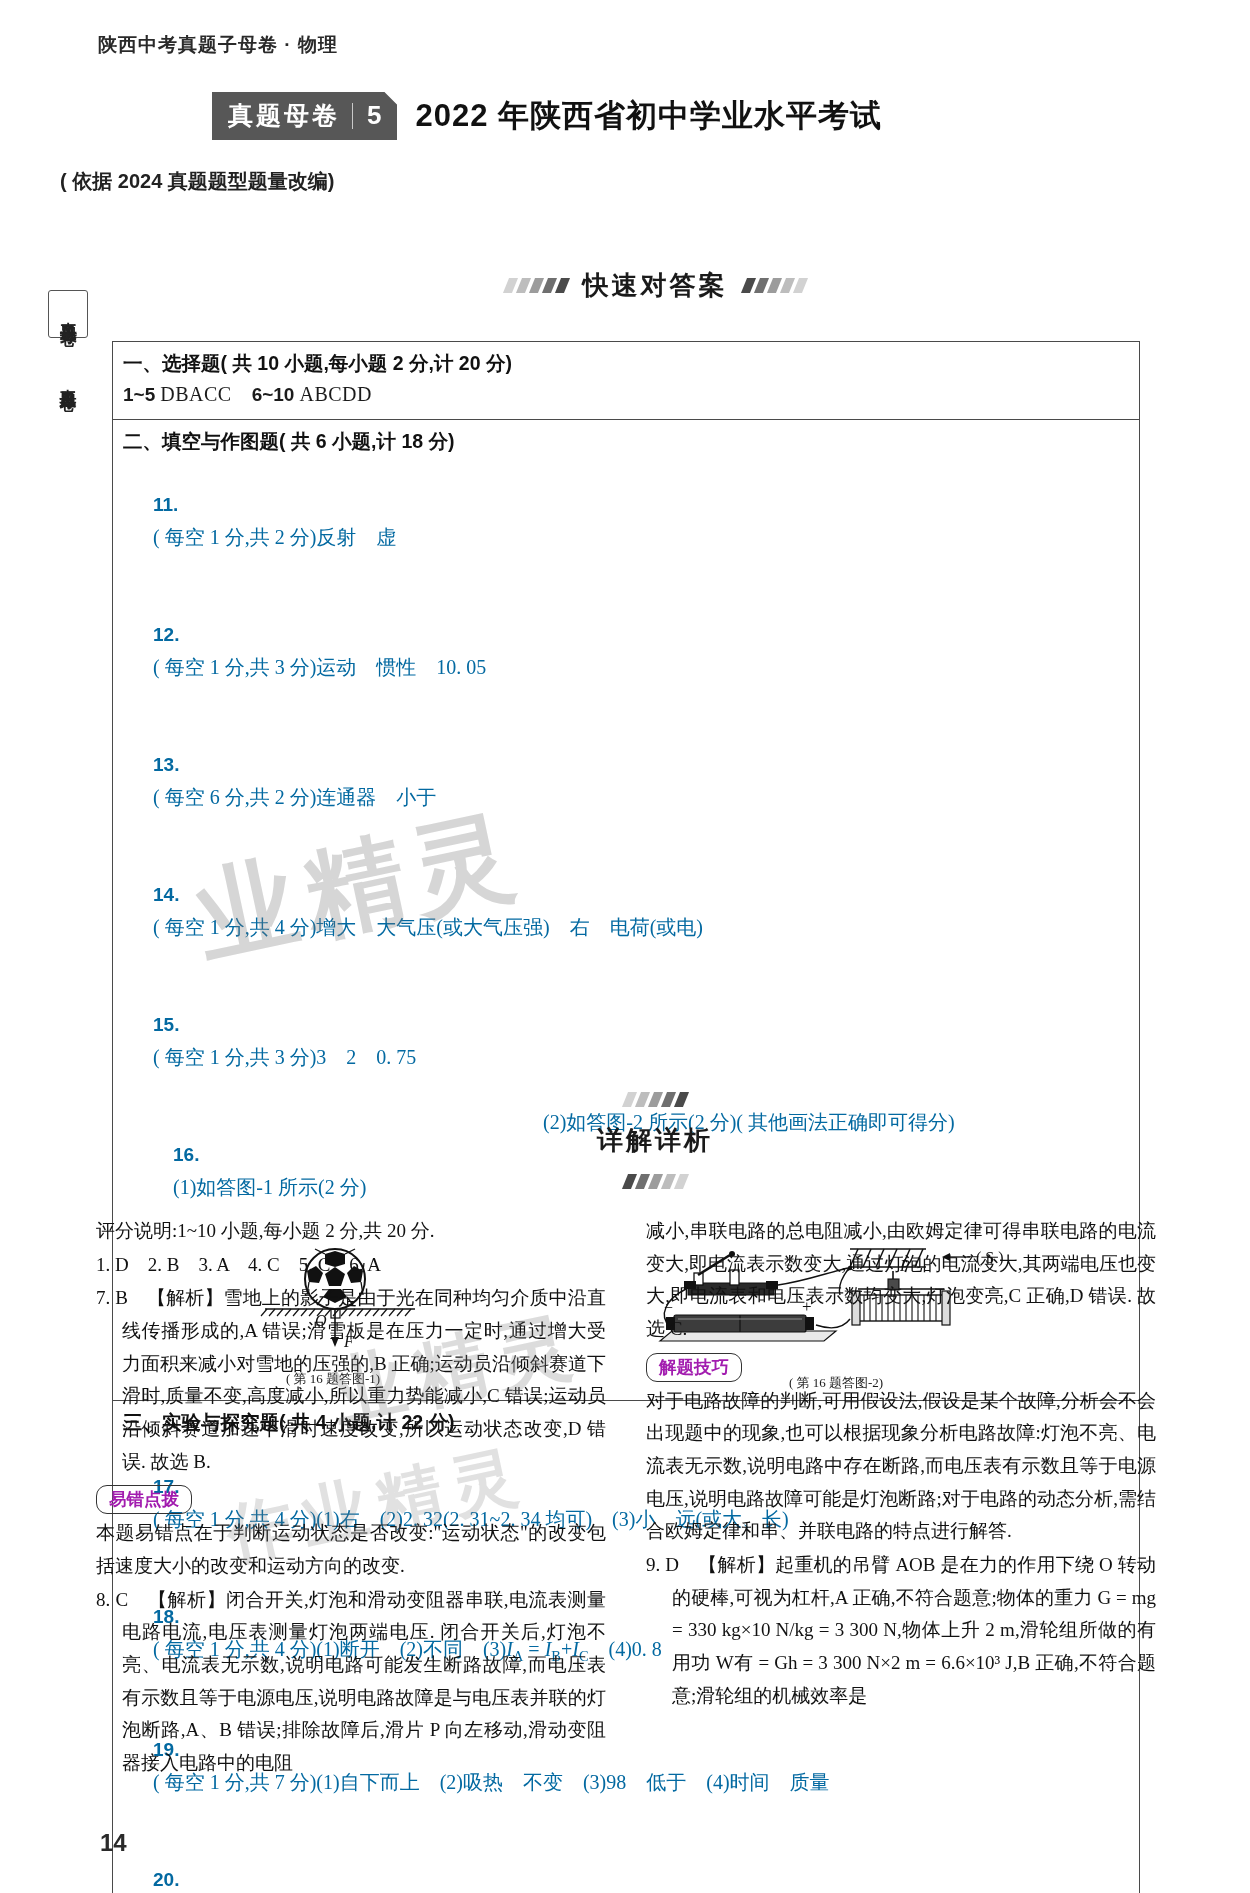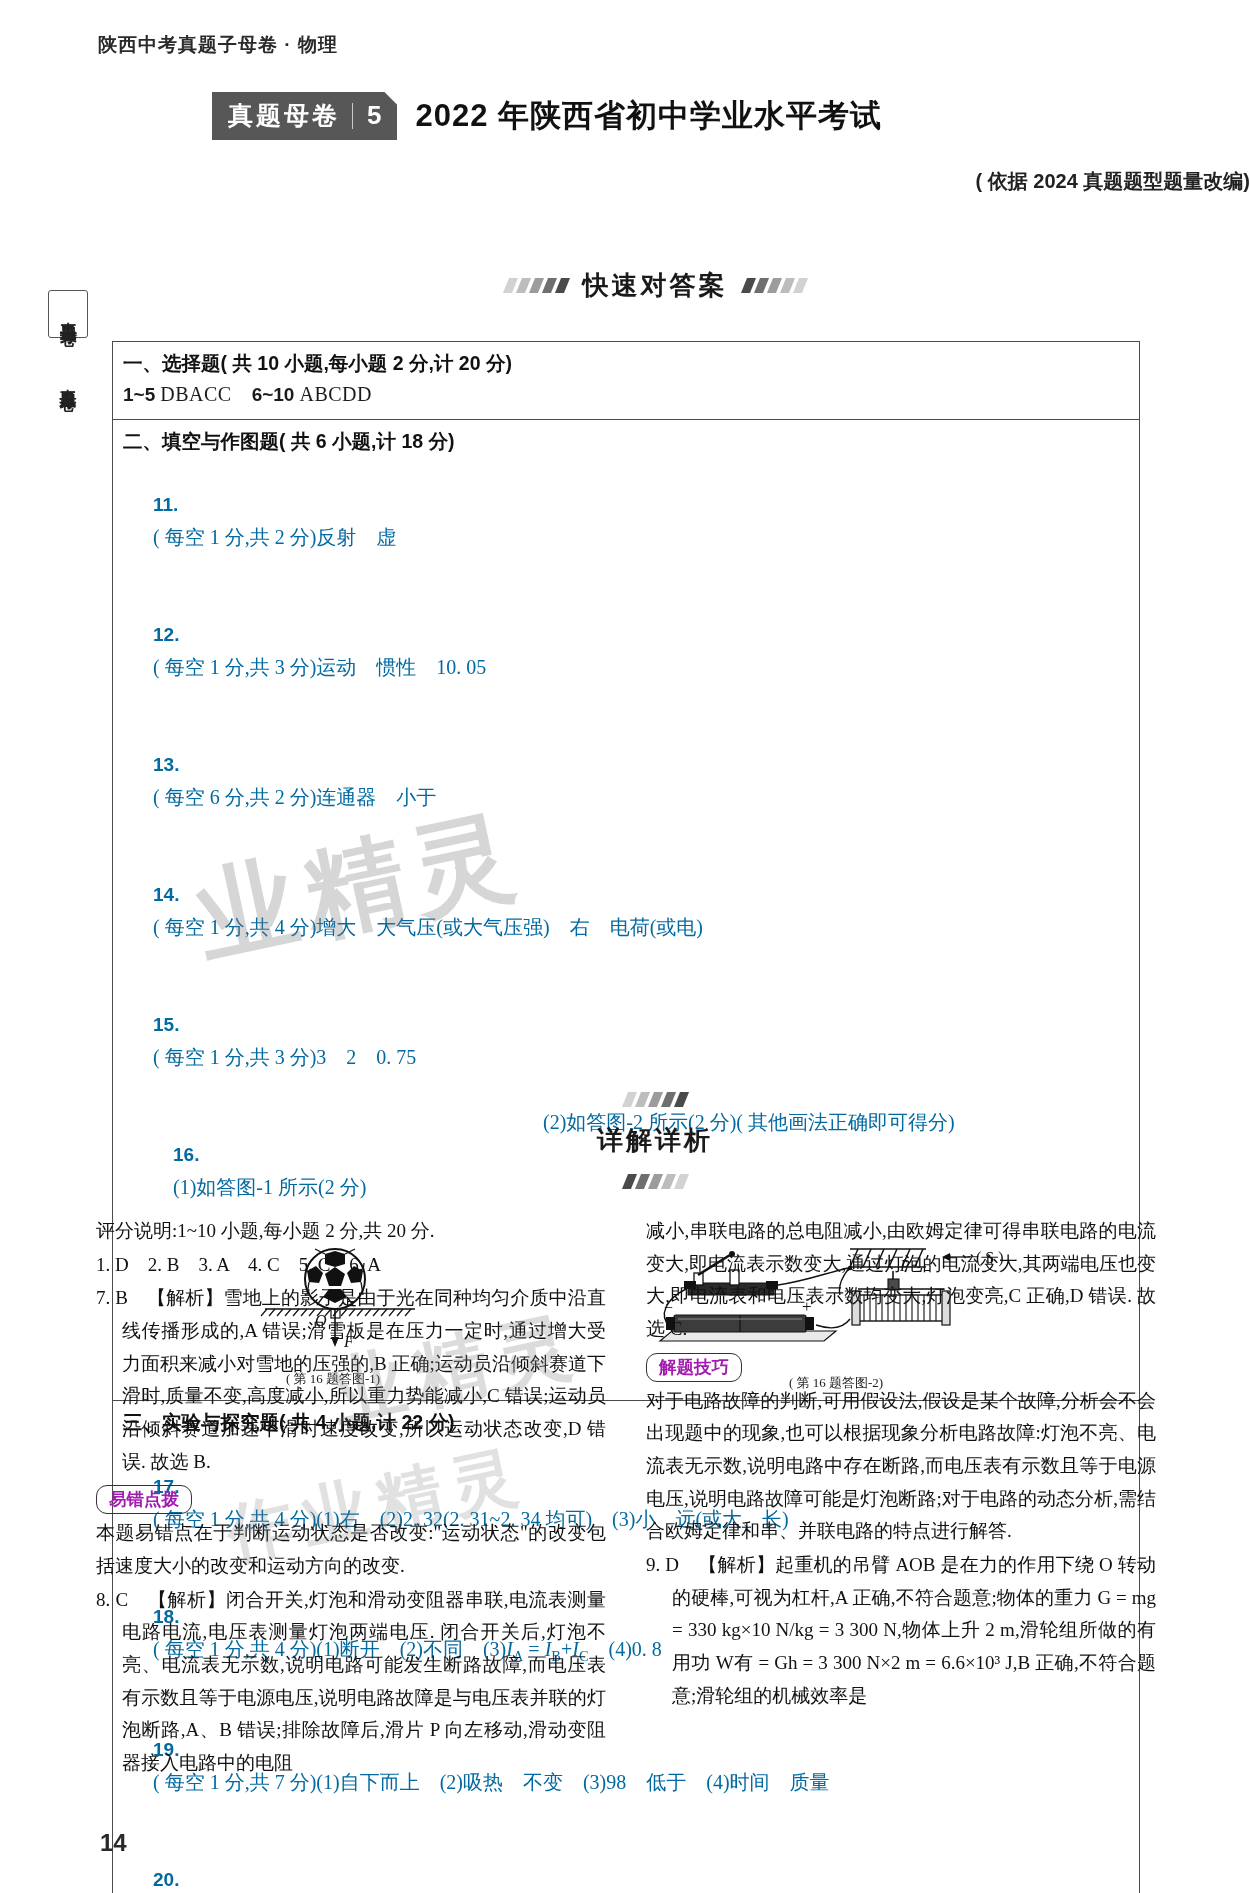--- a/index.html
+++ b/index.html
@@ -88,21 +88,21 @@
     font-weight: bold;
     font-size: 31px;
     letter-spacing: 1px;
     color: #111;
     white-space: nowrap;
   }
 
   .subtitle {
     position: absolute;
     top: 168px; left: 0; width: 1250px;
-    text-align: right;
+    text-align: left;
     font-family: "Liberation Sans", sans-serif;
     font-size: 20px;
     font-weight: bold;
     color: #222;
     padding-left: 60px;
   }
 
   
   .banner {
     position: absolute;

